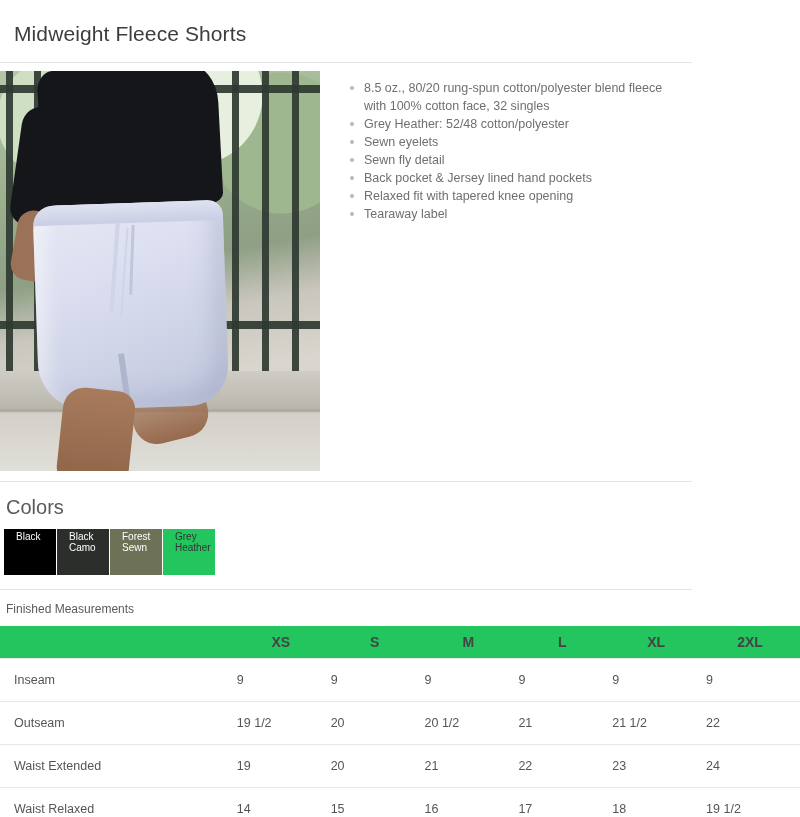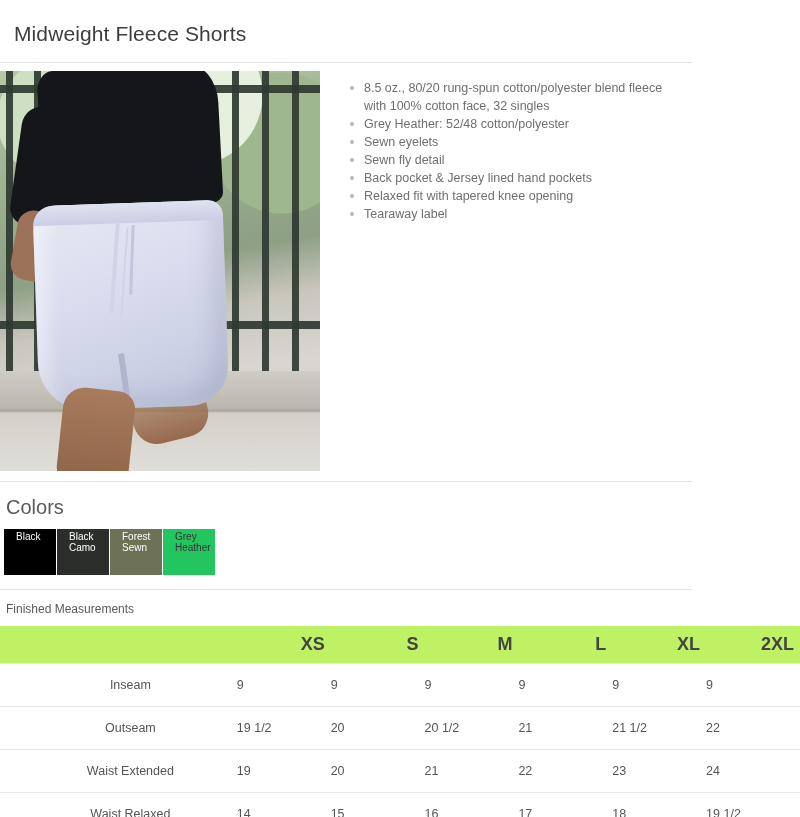--- a/index.html
+++ b/index.html
@@ -203,36 +203,36 @@
     color: #5a5a5a;
     padding: 12px 0 10px 6px;
     border-top: 0;
   }
   table {
     width: 800px;
     border-collapse: collapse;
     font-size: 12.5px;
   }
   thead th {
-    background: #bef264;
-    text-align: right;
-    font-size: 18px;
+    background: #22c55e;
+    text-align: center;
+    font-size: 14px;
     font-weight: bold;
     color: #444;
     padding: 8px 6px 8px 0;
     height: 30px;
   }
   thead th.label-col { width: 222px; padding-left: 14px; }
   thead th.size-col { width: 88px; }
   tbody td {
     border-bottom: 1px solid #e8e8e8;
     padding: 14px 6px 14px 0;
     color: #555;
   }
-  tbody td.label-col { padding-left: 30px; text-align: center; }
+  tbody td.label-col { padding-left: 14px; }
   tbody tr:first-child td { border-top: 1px solid #e8e8e8; }
 </style>
 </head>
 <body>
 
 <div class="page">
 
   <div class="title-bar">
     <div class="product-title">Midweight Fleece Shorts</div>
   </div>

